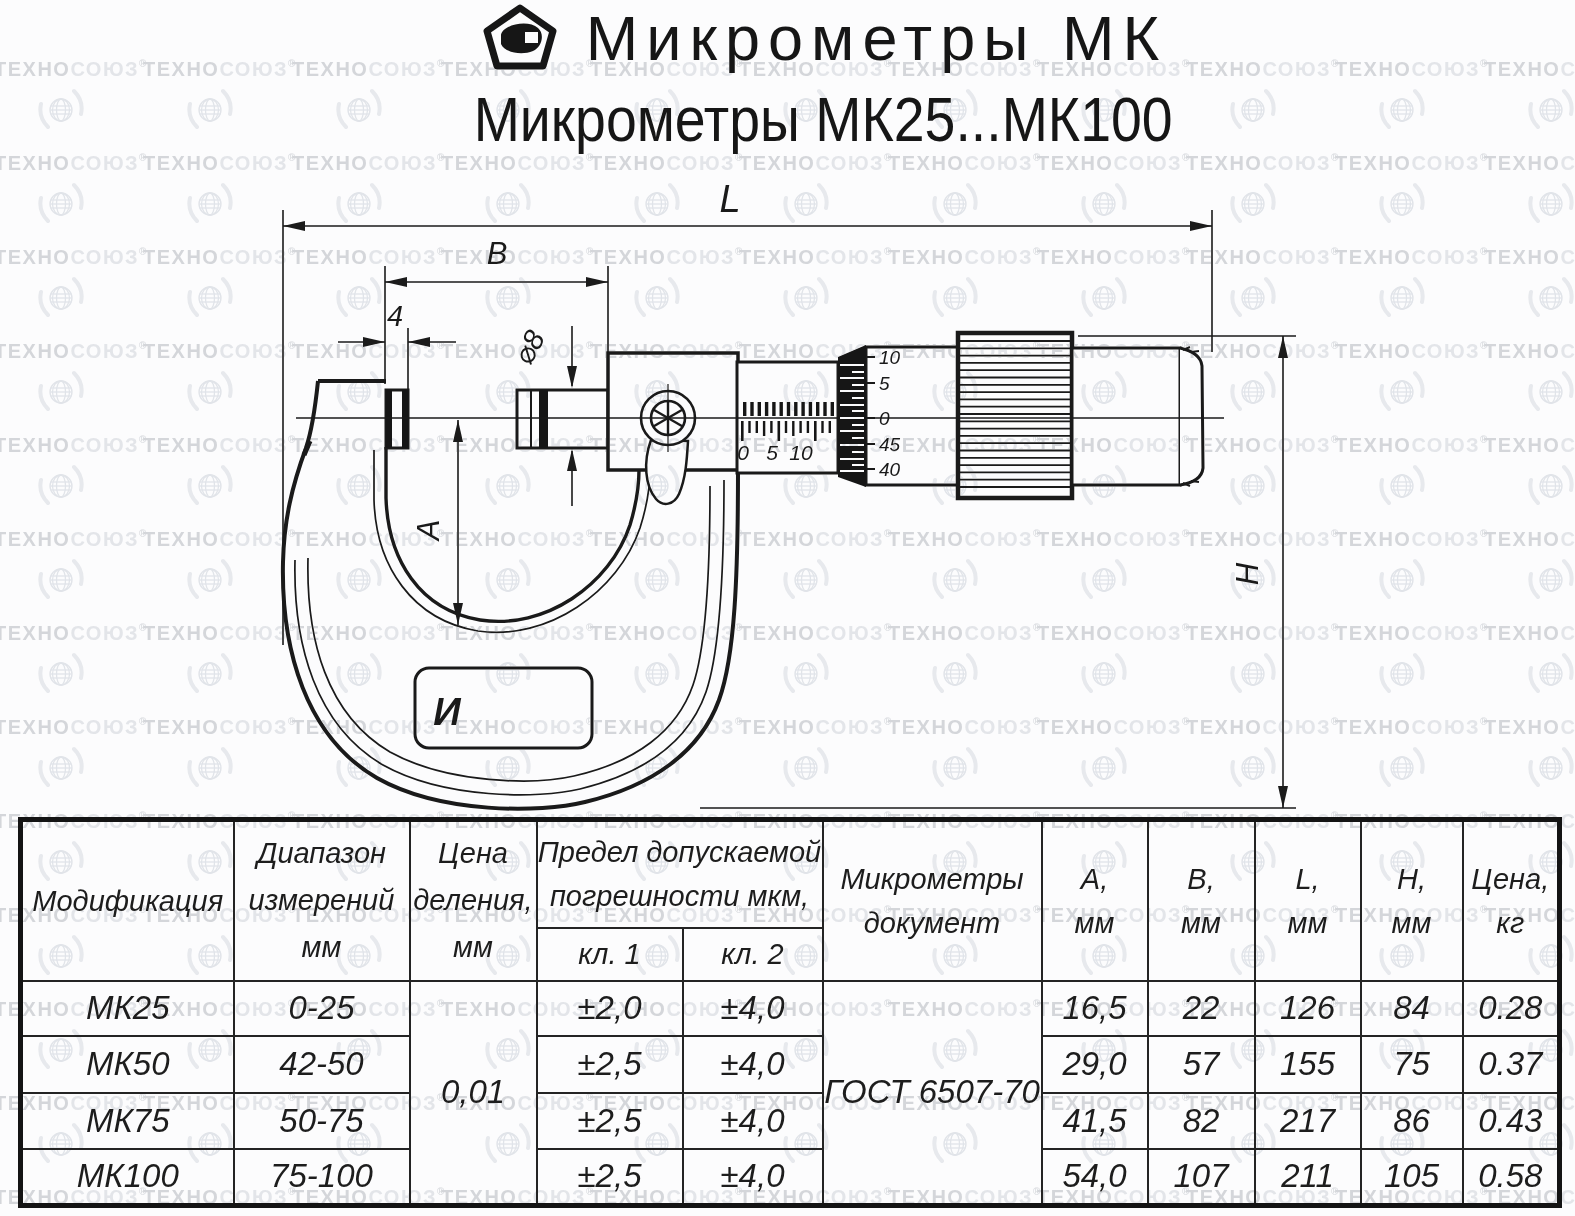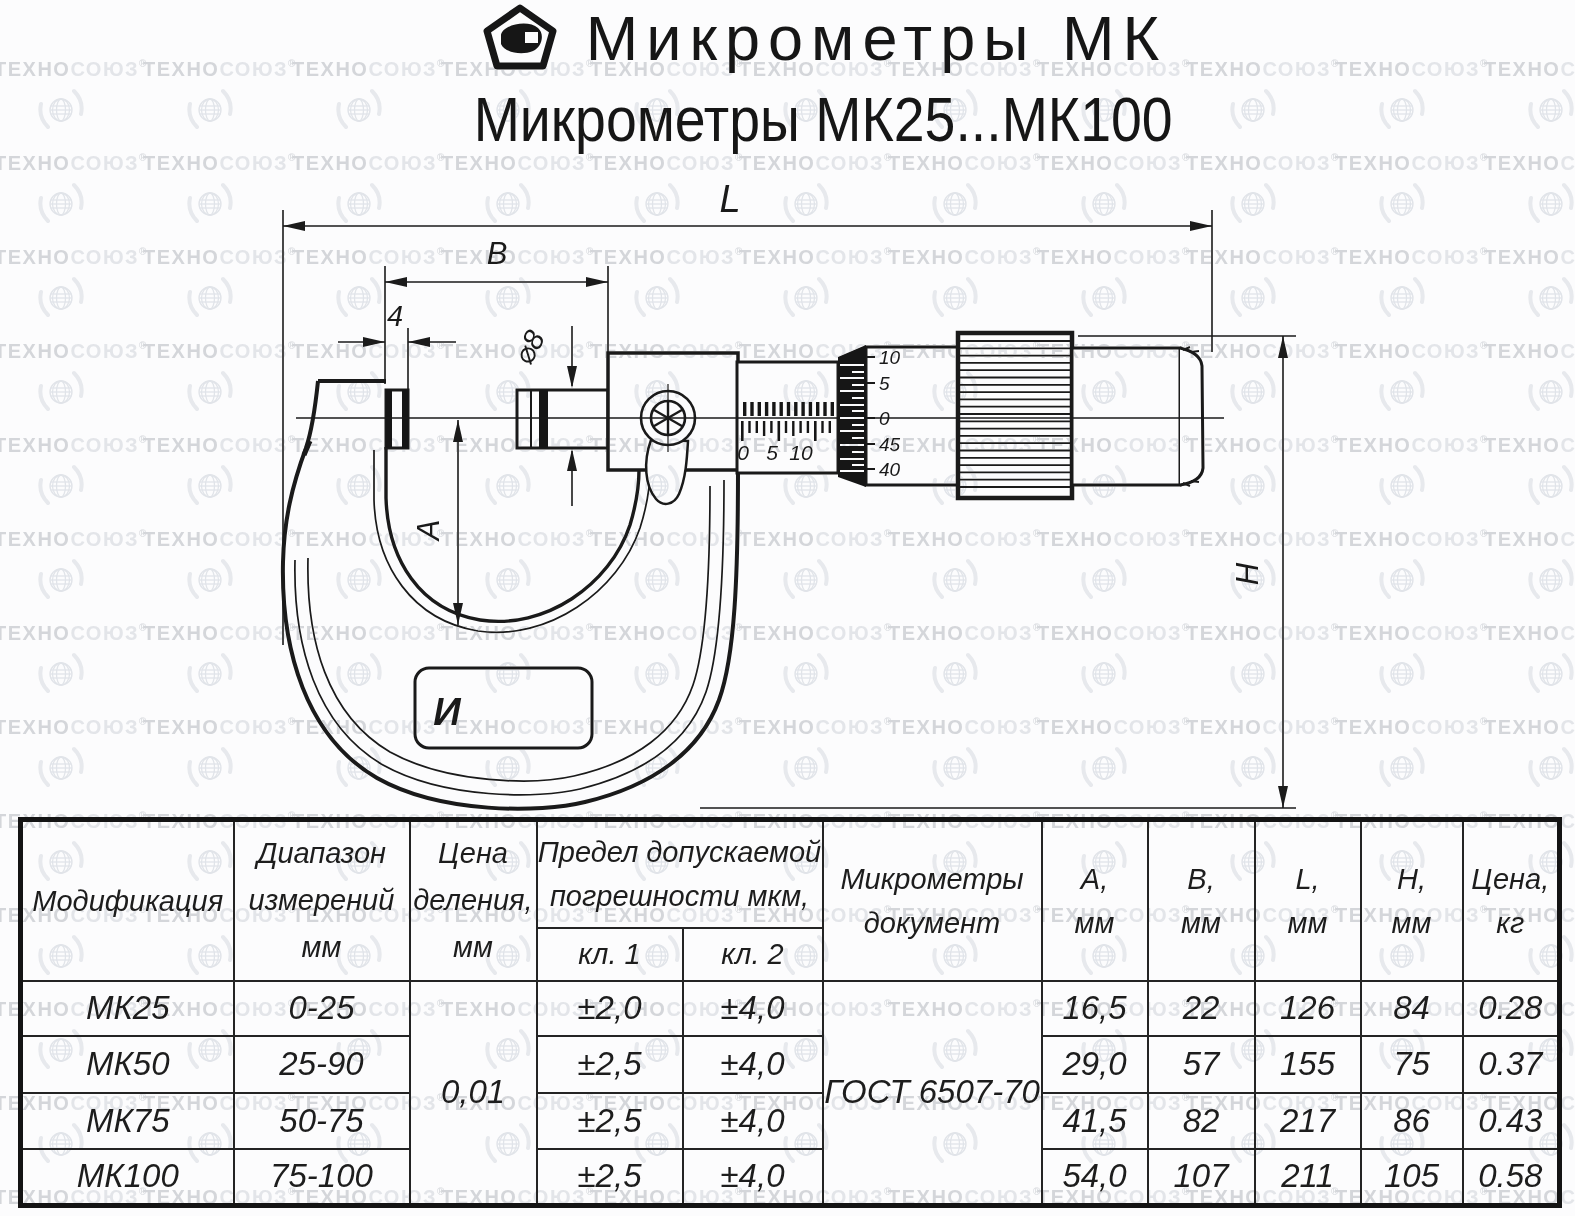--- a/index.html
+++ b/index.html
@@ -1855,21 +1855,21 @@
           <td class="body">±4,0</td>
           <td class="body" rowspan="4">ГОСТ 6507-70</td>
           <td class="body">16,5</td>
           <td class="body">22</td>
           <td class="body">126</td>
           <td class="body">84</td>
           <td class="body">0.28</td>
         </tr>
         <tr class="r2">
           <td class="body">МК50</td>
-          <td class="body">25-90</td>
+          <td class="body">42-50</td>
           <td class="body">±2,5</td>
           <td class="body">±4,0</td>
           <td class="body">29,0</td>
           <td class="body">57</td>
           <td class="body">155</td>
           <td class="body">75</td>
           <td class="body">0.37</td>
         </tr>
         <tr class="r3">
           <td class="body">МК75</td>

